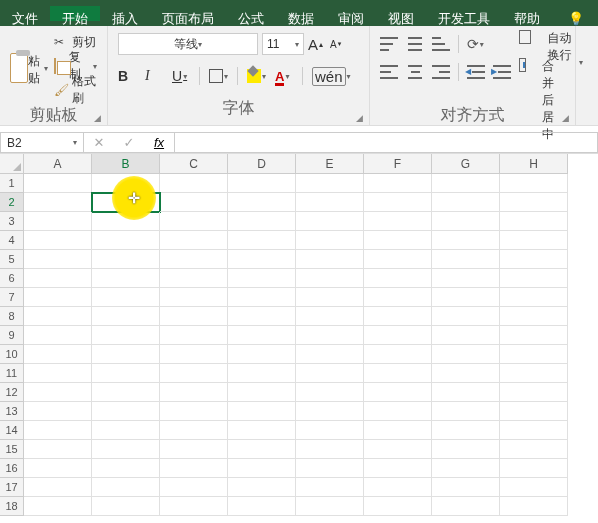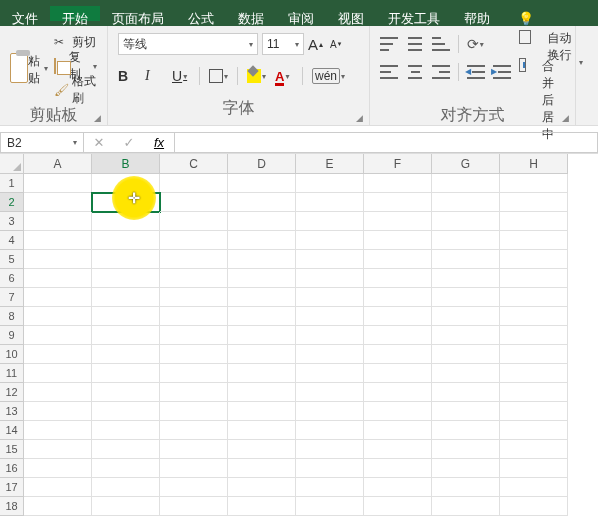--- a/index.html
+++ b/index.html
@@ -30,37 +30,37 @@
 .scissor { color:#444; }
 .copyic { border:1px solid #c49a5a; width:12px; height:12px; background:#fff; position:relative; }
 .copyic::after{content:"";position:absolute;left:2px;top:2px;width:12px;height:12px;border:1px solid #c49a5a;background:#fff;}
 .brush { color:#b58a3e; }
 .tiny-drop { font-size:8px; color:#666; margin-left:2px; }
 .corner-arrow { text-align:right; font-size:9px; color:#888; margin-top:-14px; margin-right:-4px;}
 
 
 .fontgroup { width: 262px; }
 .font-row1 { display:flex; align-items:center; gap:4px; height:28px; }
-.font-name { border:1px solid #ccc; background:#fff; height:22px; width:140px; padding:0 4px; display:flex; align-items:center; justify-content:space-between; font-size:12px; }
+.font-name { border:1px solid #ccc; background:#fff; height:22px; width:140px; padding:0 4px; display:flex; align-items:center; justify-content:center; font-size:12px; }
 .font-size { border:1px solid #ccc; background:#fff; height:22px; width:42px; padding:0 4px; display:flex; align-items:center; justify-content:space-between; font-size:12px; }
 .drop-caret { font-size:8px; color:#666; }
 .aa-big { font-size:15px; }
 .aa-small { font-size:10px; }
 .font-row2 { display:flex; align-items:center; gap:9px; height:30px; padding-top:6px; }
 .ftbtn { min-width:18px; text-align:center; cursor:pointer; display:flex; align-items:center; gap:1px; }
 .bold { font-weight:bold; font-size:14px; }
 .italic { font-style:italic; font-size:14px; font-family:Georgia; }
 .under { text-decoration:underline; font-size:14px; }
 .sep { width:1px; height:18px; background:#ccc; }
 .border-ic { width:14px; height:14px; border:1px solid #555; display:inline-block; }
 .fill-ic { width:14px; height:14px; background:#ffea00; display:inline-block; position:relative; }
 .fill-ic::before{content:"";position:absolute;top:-2px;left:2px;width:8px;height:8px;background:#888;transform:rotate(45deg);}
 .fontcolor-ic { display:inline-block; position:relative; font-weight:bold; font-size:13px; color:#c00; }
 .fontcolor-ic::after{content:"";position:absolute;left:0;right:0;bottom:-2px;height:3px;background:#c00;}
-.wen { border:1px solid #888; border-radius:2px; font-size:12px; padding:0 2px; }
+.wen { border:1px solid #888; border-radius:2px; font-size:15px; padding:0 2px; }
 
 
 .aligngroup { width: 206px; }
 .align-row1, .align-row2 { display:flex; align-items:center; gap:8px; height:28px; }
 .alignic { width:18px; height:14px; display:flex; flex-direction:column; justify-content:space-between; cursor:pointer; }
 .alignic span { display:block; height:2px; background:#666; }
 .alignic.top span:nth-child(1){width:100%} .alignic.top span:nth-child(2){width:70%} .alignic.top span:nth-child(3){width:50%}
 .alignic.mid span{width:80%;margin:0 auto}
 .alignic.bot span:nth-child(1){width:50%} .alignic.bot span:nth-child(2){width:70%} .alignic.bot span:nth-child(3){width:100%}
 .alignic.left span{width:100%} .alignic.left span:nth-child(2){width:60%}
@@ -107,20 +107,21 @@
 .cursor-highlight::after{content:"✛";color:#fff;font-size:14px;font-weight:bold;text-shadow:0 0 2px #000;}
 
 .gridwrap { height: 369px; overflow:hidden; position:relative; }
 </style>
 </head>
 <body>
 
 <div class="menubar" id="menubar">
     <div class="tab">文件</div>
     <div class="tab active">开始</div>
+    <div class="tab">插入</div>
     <div class="tab">页面布局</div>
     <div class="tab">公式</div>
     <div class="tab">数据</div>
     <div class="tab">审阅</div>
     <div class="tab">视图</div>
     <div class="tab">开发工具</div>
     <div class="tab">帮助</div>
     <div class="tab lightbulb">💡</div>
   </div>
 

